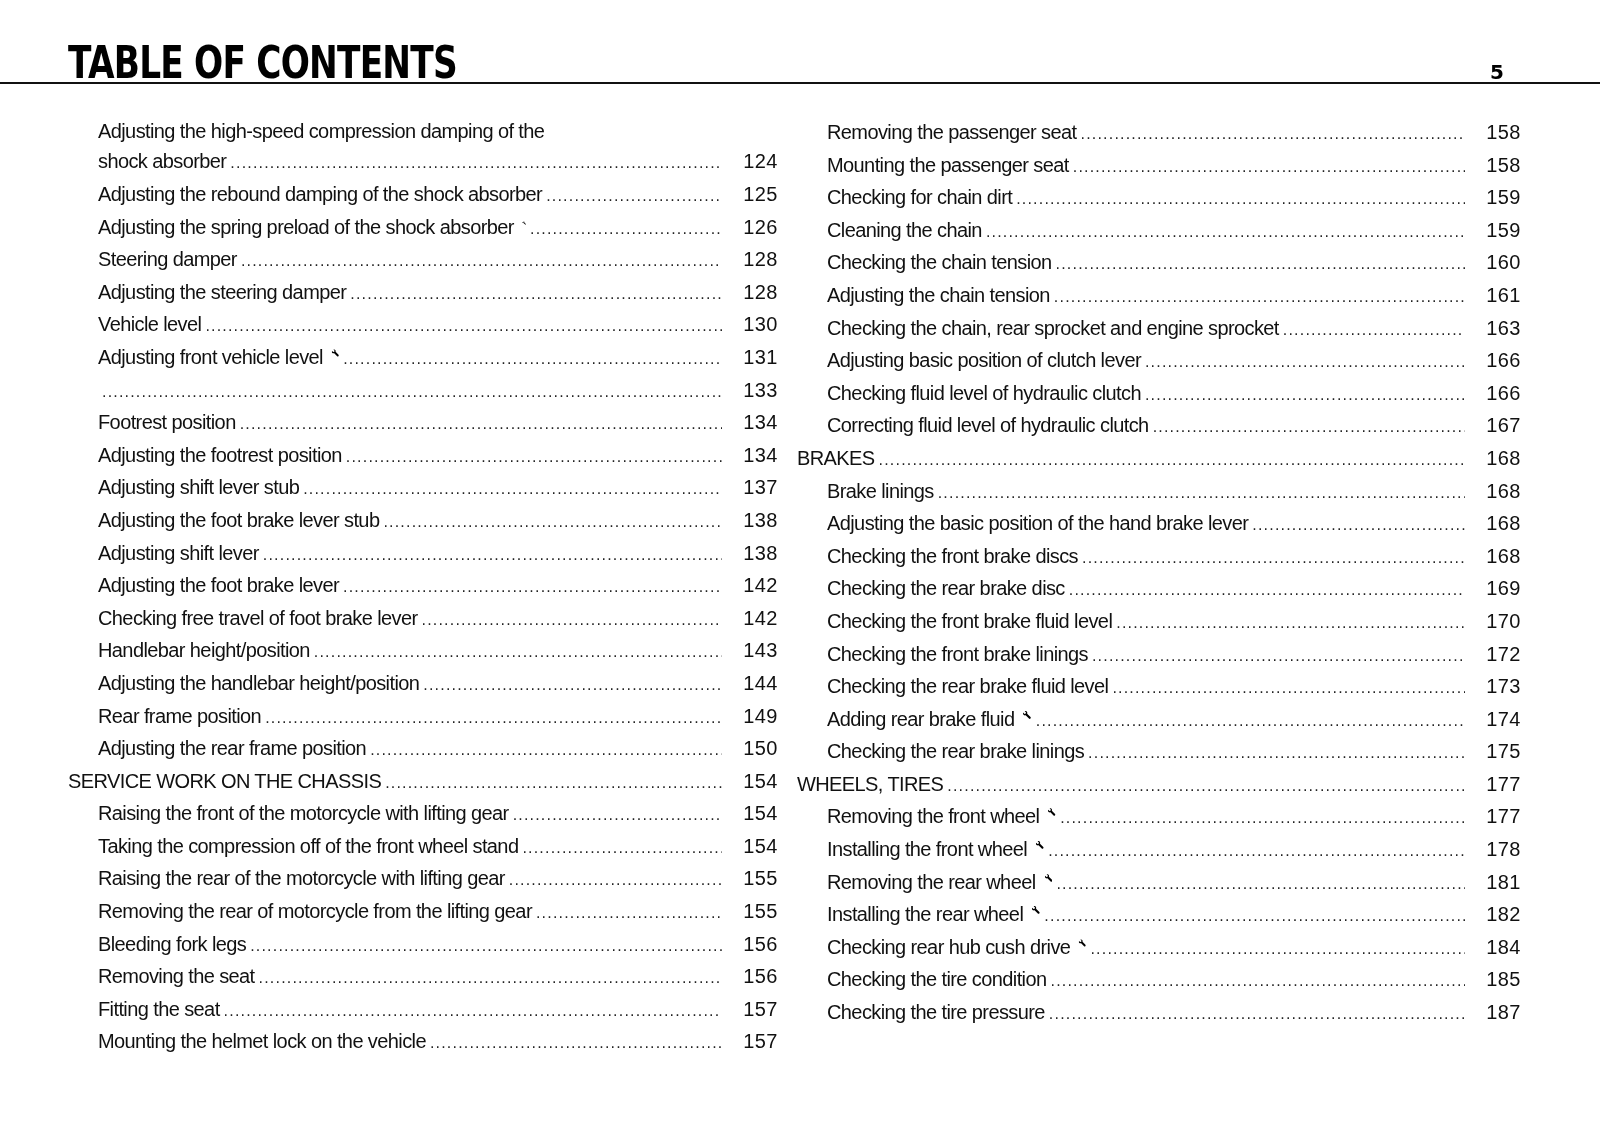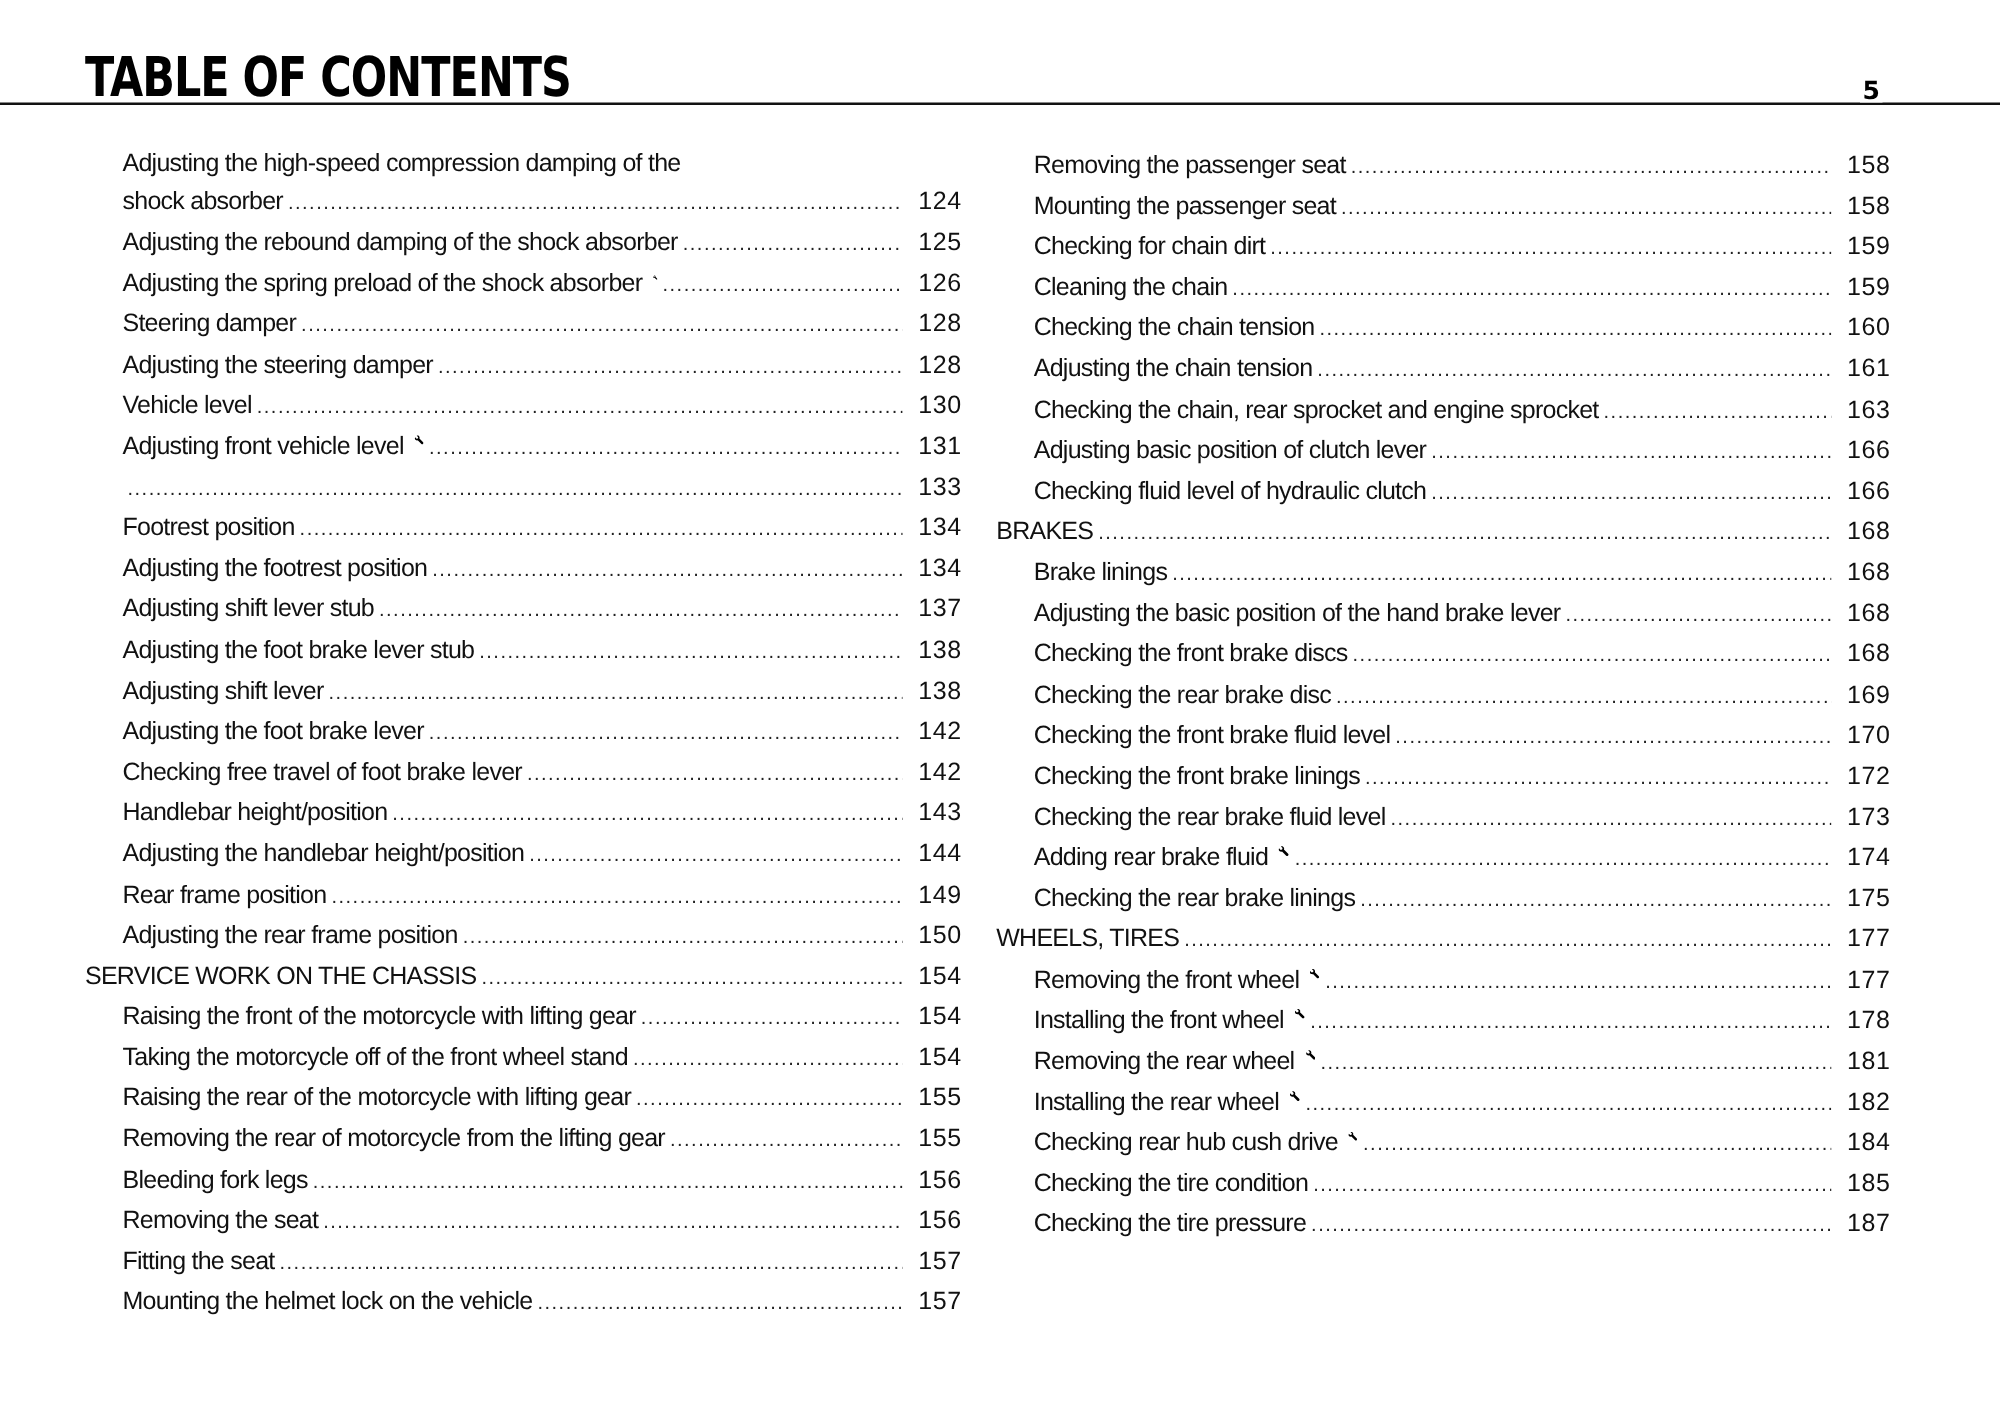--- a/index.html
+++ b/index.html
@@ -35,21 +35,21 @@
     .entry.level-2 { padding-left: 30px; }
     .entry.level-1 { padding-left: 0; }
     .entry .title { white-space: nowrap; flex: 0 0 auto; letter-spacing: -0.6px; }
     .entry .leader {
       flex: 1 1 auto; overflow: hidden; white-space: nowrap;
       margin: 0 4px; color: #222; letter-spacing: 1.2px; font-size: 16px;
     }
     .entry .leader::before {
       content: "....................................................................................................................................................................................";
     }
-    .entry .page { flex: 0 0 52px; text-align: center; letter-spacing: 0.5px; }
+    .entry .page { flex: 0 0 52px; text-align: right; letter-spacing: 0.5px; }
     .entry.multi { height: auto; display: block; }
     .entry.multi .first-line { white-space: nowrap; letter-spacing: -0.6px; line-height: 30px; }
     .entry.multi .second { display: flex; align-items: baseline; line-height: 30px; }
     .entry.multi .second .title { letter-spacing: -0.6px; }
     .wrench { display: inline-block; width: 22px; height: 22px; vertical-align: -2px; margin-left: 8px; }
   </style>
 </head>
 <body>
 
 <div class="header-title">TABLE OF CONTENTS</div>
@@ -164,21 +164,21 @@
       <span class="title">SERVICE WORK ON THE CHASSIS</span>
       <span class="leader"></span>
       <span class="page">154</span>
     </div>
     <div class="entry level-2">
       <span class="title">Raising the front of the motorcycle with lifting gear</span>
       <span class="leader"></span>
       <span class="page">154</span>
     </div>
     <div class="entry level-2">
-      <span class="title">Taking the motorcycle off of the front wheel stand</span>
+      <span class="title">Taking the compression off of the front wheel stand</span>
       <span class="leader"></span>
       <span class="page">154</span>
     </div>
     <div class="entry level-2">
       <span class="title">Raising the rear of the motorcycle with lifting gear</span>
       <span class="leader"></span>
       <span class="page">155</span>
     </div>
     <div class="entry level-2">
       <span class="title">Removing the rear of motorcycle from the lifting gear</span>
@@ -244,20 +244,25 @@
     </div>
     <div class="entry level-2">
       <span class="title">Adjusting basic position of clutch lever</span>
       <span class="leader"></span>
       <span class="page">166</span>
     </div>
     <div class="entry level-2">
       <span class="title">Checking fluid level of hydraulic clutch</span>
       <span class="leader"></span>
       <span class="page">166</span>
+    </div>
+    <div class="entry level-2">
+      <span class="title">Correcting fluid level of hydraulic clutch</span>
+      <span class="leader"></span>
+      <span class="page">167</span>
     </div>
     <div class="entry level-1">
       <span class="title">BRAKES</span>
       <span class="leader"></span>
       <span class="page">168</span>
     </div>
     <div class="entry level-2">
       <span class="title">Brake linings</span>
       <span class="leader"></span>
       <span class="page">168</span>

